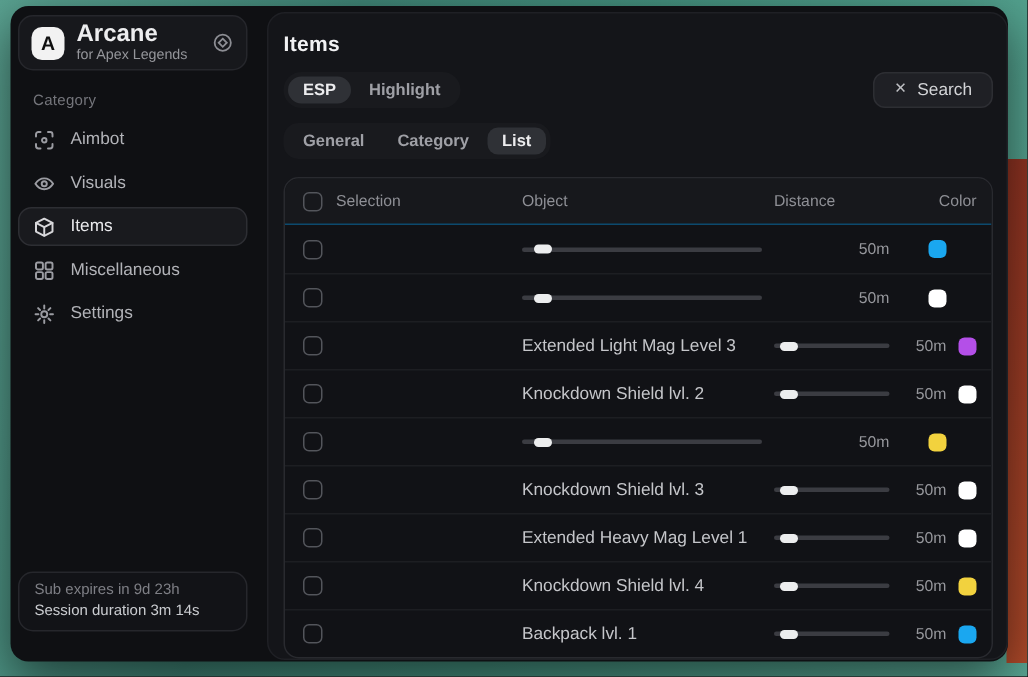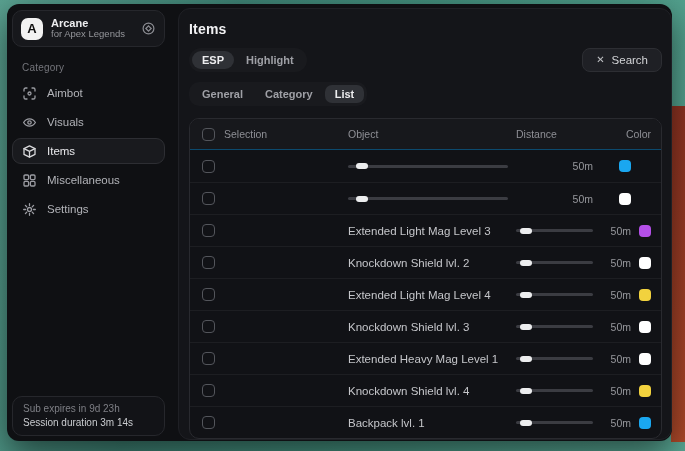--- a/index.html
+++ b/index.html
@@ -16,34 +16,34 @@
 
   
   .sidebar { width:163px; flex-shrink:0; position:relative; padding-top:6px; }
   .brand-card { margin:0 0 0 5px; width:153px; height:37px; background:#17181c;
     border:1px solid #26272c; border-radius:10px; display:flex; align-items:center;
     gap:8px; padding:0 8px; }
   .logo { width:22px; height:22px; background:#f2f2f2; border-radius:7px;
     display:flex; align-items:center; justify-content:center;
     font-size:13px; font-weight:800; color:#101010; }
   .brand-text { flex:1; line-height:1.15; }
-  .brand-name { font-size:11px; font-weight:700; color:#ededef; }
+  .brand-name { font-size:16px; font-weight:700; color:#ededef; }
   .brand-sub { font-size:9.5px; color:#95969b; }
   .picker-btn { color:#8c8d93; display:flex; cursor:pointer; }
 
   .section-label { margin:15px 0 7px 15px; font-size:10px; color:#74757b; letter-spacing:.2px; }
   .nav { display:flex; flex-direction:column; gap:3px; padding:0 5px; }
   .nav-item { display:flex; align-items:center; gap:10px; height:26px; padding:0 9px;
     border-radius:9px; border:1px solid transparent; color:#b2b3b8; font-size:11.5px; cursor:pointer; }
   .nav-item.active { background:#191a1e; border-color:#2d2e33; color:#e9e9ec; }
   .nav-icon { width:15px; height:15px; display:flex; color:#9b9ca2; flex-shrink:0; }
   .nav-item.active .nav-icon { color:#d8d8db; }
   .nav-icon svg { width:15px; height:15px; }
 
-  .sub-box { position:absolute; left:5px; right:5px; bottom:5px; border:1px solid #26272c;
+  .sub-box { position:absolute; left:5px; right:5px; bottom:20px; border:1px solid #26272c;
     border-radius:10px; padding:6px 10px 7px; background:#121317; }
   .sub-line1 { font-size:10px; color:#7e7f85; }
   .sub-line2 { font-size:10px; color:#caccd0; margin-top:3px; }
 
   
   .main { flex:1; margin:4px 0 1px 8px; background:#141519; border:1px solid #1f2025;
     border-radius:12px; padding:12px 9px 0 10px; display:flex; flex-direction:column; }
   .main-title { font-size:14px; font-weight:700; color:#f2f2f4; letter-spacing:.2px; }
 
   .toolbar-row { margin-top:11px; display:flex; align-items:center; justify-content:space-between; }
@@ -227,21 +227,20 @@
     <span class="obj">Knockdown Shield lvl. 2</span>
     <div class="slider">
       <span class="handle" style="left: 5%;"></span>
     </div>
     <span class="dist">50m</span>
     <span class="swatch" style="background: rgb(255, 255, 255);"></span>
   </div>
             <div class="tgrid trow">
     <span class="checkbox"></span>
     <span></span>
-    <span class="obj">Extended Light Mag Level 4</span>
     <div class="slider">
       <span class="handle" style="left: 5%;"></span>
     </div>
     <span class="dist">50m</span>
     <span class="swatch" style="background: rgb(242, 210, 62);"></span>
   </div>
             <div class="tgrid trow">
     <span class="checkbox"></span>
     <span></span>
     <span class="obj">Knockdown Shield lvl. 3</span>

